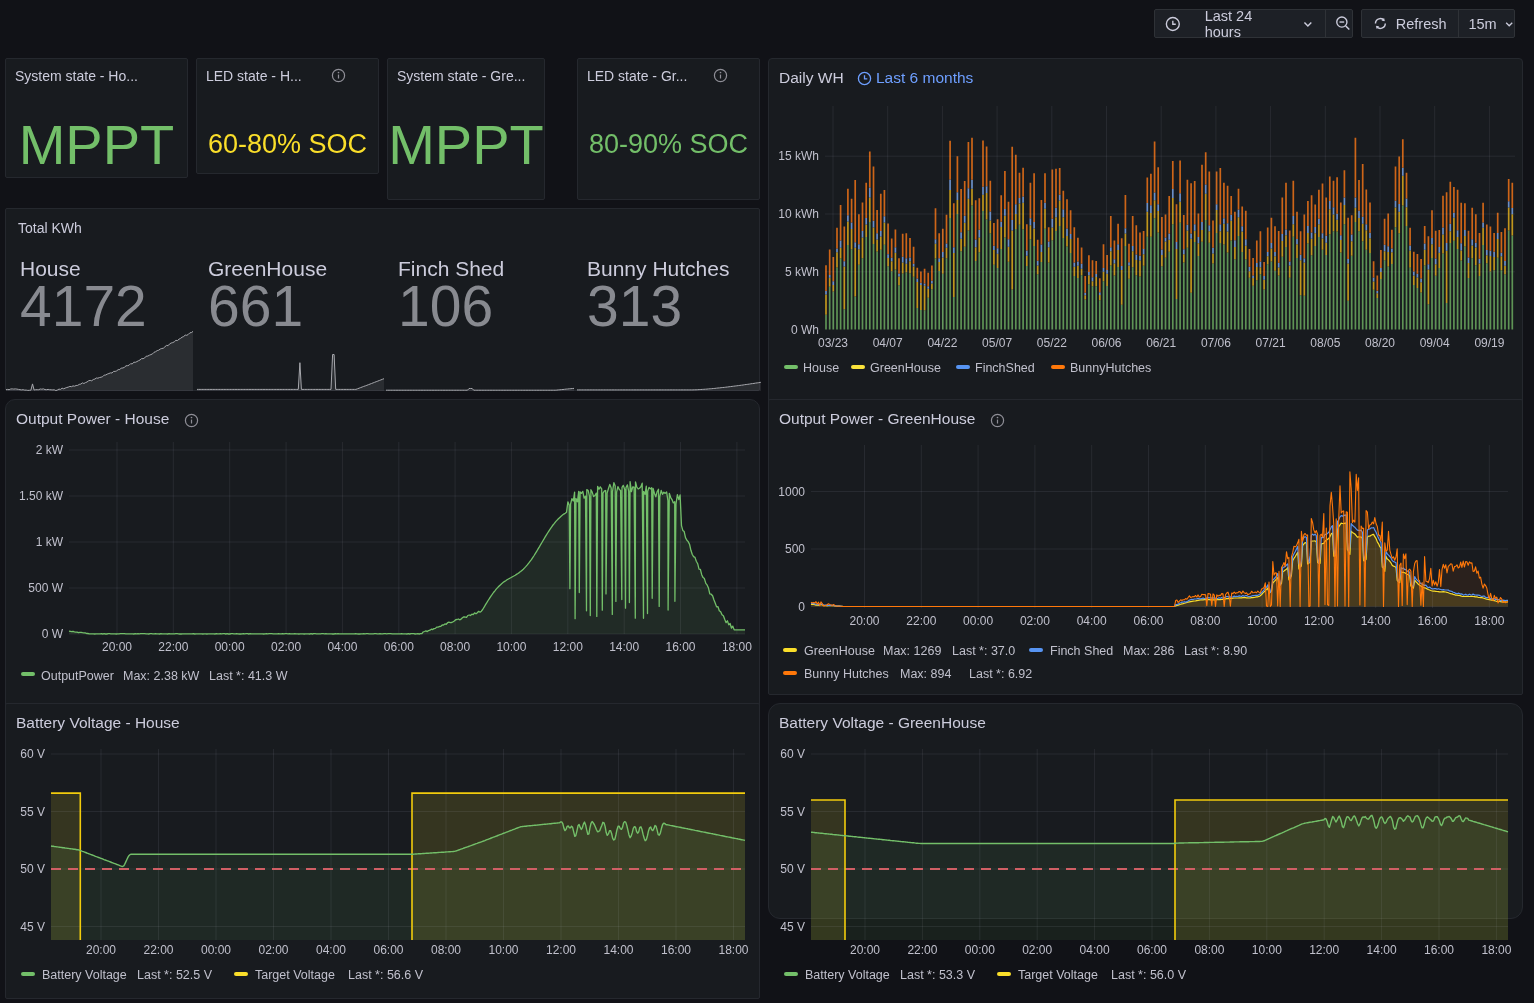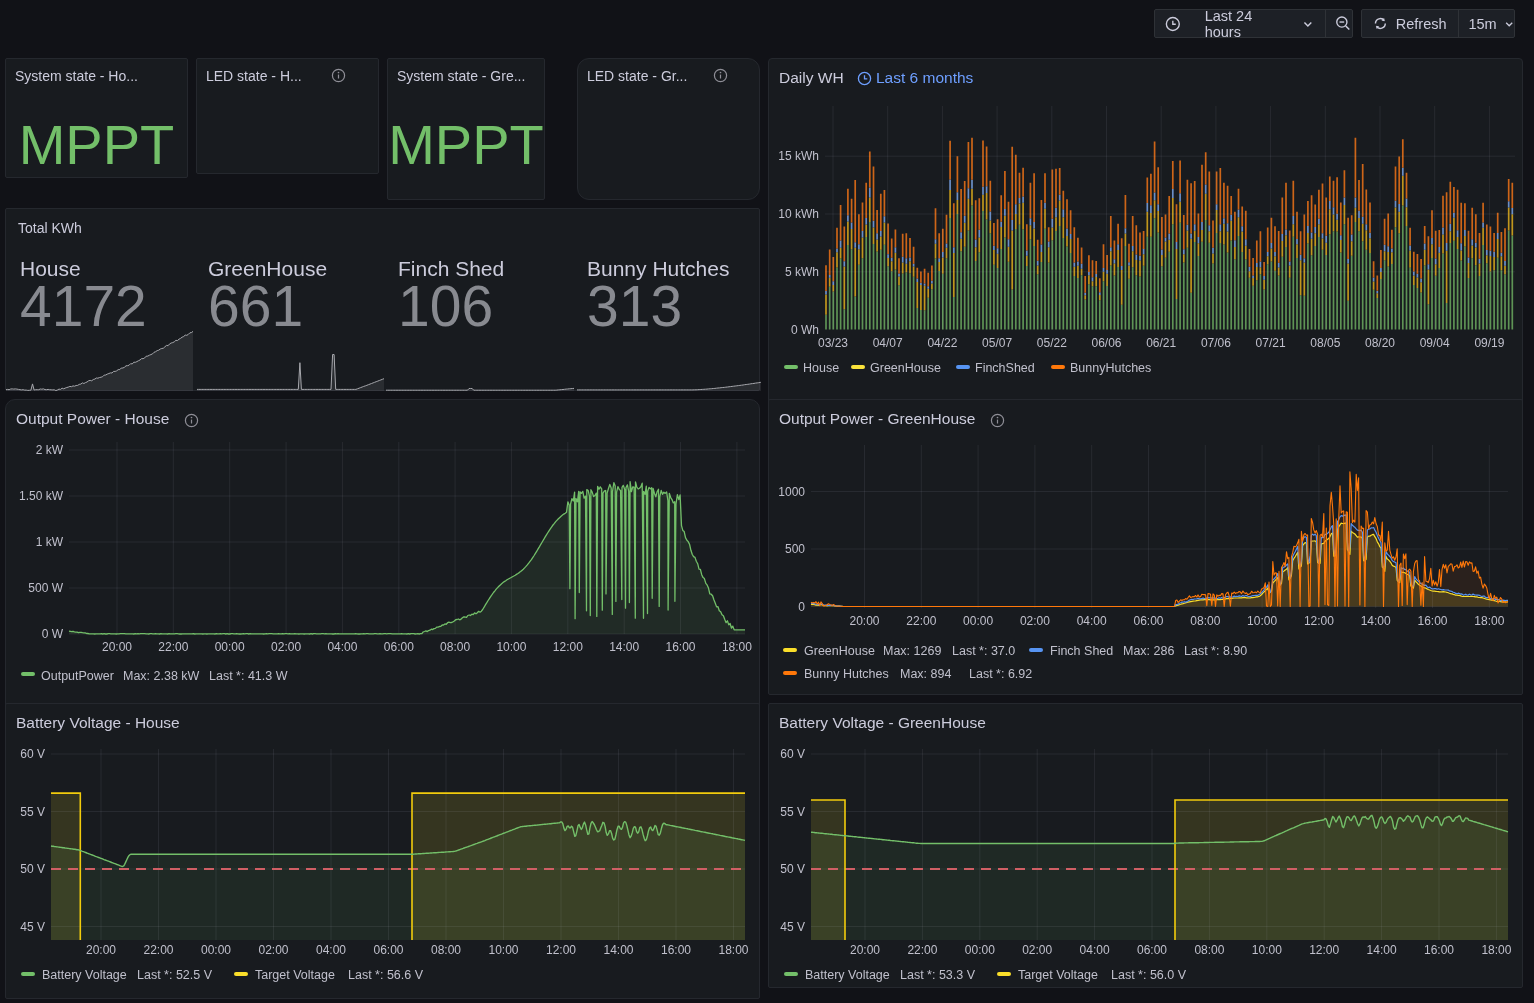--- a/index.html
+++ b/index.html
@@ -34,32 +34,34 @@
       <div style="position:absolute;left:9px;top:9px;font-size:14px;color:#ccccdc;white-space:nowrap">System state - Ho...</div>
       <div style="position:absolute;left:0;right:0;top:37px;height:96px;display:flex;align-items:center;justify-content:center;font-size:56px;color:#73bf69;letter-spacing:0px">MPPT</div>
     </div>
 <div style="position:absolute;left:196px;top:58px;width:183px;height:116px;background:#181b1f;border:1px solid #25282e;border-radius:2px;box-sizing:border-box">
       <div style="position:absolute;left:9px;top:9px;font-size:14px;color:#ccccdc;white-space:nowrap">LED state - H...</div>
       <svg width="15" height="15" viewBox="0 0 16 16" style="position:absolute;left:134px;top:9px">
         <circle cx="8" cy="8" r="6.5" fill="none" stroke="#8e8e96" stroke-width="1.3"></circle>
         <line x1="8" y1="7" x2="8" y2="11.2" stroke="#8e8e96" stroke-width="1.3"></line>
         <circle cx="8" cy="4.8" r="0.9" fill="#8e8e96"></circle>
       </svg>
+      <div style="position:absolute;left:0;right:0;top:37px;height:96px;display:flex;align-items:center;justify-content:center;font-size:27px;color:#fade2a;letter-spacing:0px">60-80% SOC</div>
     </div>
 <div style="position:absolute;left:387px;top:58px;width:158px;height:142px;background:#181b1f;border:1px solid #25282e;border-radius:2px;box-sizing:border-box">
       <div style="position:absolute;left:9px;top:9px;font-size:14px;color:#ccccdc;white-space:nowrap">System state - Gre...</div>
       <div style="position:absolute;left:0;right:0;top:37px;height:96px;display:flex;align-items:center;justify-content:center;font-size:56px;color:#73bf69;letter-spacing:0px">MPPT</div>
     </div>
-<div style="position:absolute;left:577px;top:58px;width:183px;height:142px;background:#181b1f;border:1px solid #25282e;border-radius:12px;box-sizing:border-box">
+<div style="position:absolute;left:577px;top:58px;width:183px;height:142px;background:#181b1f;border:1px solid #25282e;border-radius:2px;box-sizing:border-box">
       <div style="position:absolute;left:9px;top:9px;font-size:14px;color:#ccccdc;white-space:nowrap">LED state - Gr...</div>
       <svg width="15" height="15" viewBox="0 0 16 16" style="position:absolute;left:135px;top:9px">
         <circle cx="8" cy="8" r="6.5" fill="none" stroke="#8e8e96" stroke-width="1.3"></circle>
         <line x1="8" y1="7" x2="8" y2="11.2" stroke="#8e8e96" stroke-width="1.3"></line>
         <circle cx="8" cy="4.8" r="0.9" fill="#8e8e96"></circle>
       </svg>
+      <div style="position:absolute;left:0;right:0;top:37px;height:96px;display:flex;align-items:center;justify-content:center;font-size:27px;color:#73bf69;letter-spacing:0px">80-90% SOC</div>
     </div>
 <div style="position:absolute;left:768px;top:58px;width:755px;height:410px;background:#181b1f;border:1px solid #25282e;border-radius:4px;box-sizing:border-box">
       <div style="position:absolute;left:10px;top:10px;font-size:15.5px;font-weight:500;color:#ccccdc">Daily WH</div>
       <svg width="15" height="15" viewBox="0 0 16 16" style="position:absolute;left:88px;top:12px">
         <circle cx="8" cy="8" r="6.5" fill="none" stroke="#6e9fff" stroke-width="1.4"></circle>
         <path d="M8 4.6 V8.3 L11 8.3" fill="none" stroke="#6e9fff" stroke-width="1.4"></path>
       </svg>
       <div style="position:absolute;left:107px;top:10px;font-size:15.5px;color:#6e9fff">Last 6 months</div>
       <svg width="755" height="333" style="position:absolute;left:0;top:0">
         <path d="M57.0 255.76v14.74M60.7 227.84v42.66M64.3 232.48v38.02M68.0 208.55v61.95M71.6 199.45v71.05M75.3 250.18v20.32M78.9 185.96v84.54M82.6 190.33v80.17M86.2 237.48v33.02M89.9 205.73v64.77M93.5 199.37v71.13M97.2 178.12v92.38M100.8 163.09v107.41M104.5 184.99v85.51M108.1 192.58v77.92M111.8 190.63v79.87M115.4 185.77v84.73M119.1 207.33v63.17M122.7 212.36v58.14M126.4 210.53v59.97M130.0 226.19v44.31M133.7 214.52v55.98M137.3 213.29v57.21M141.0 214.15v56.35M144.6 217.80v52.70M148.3 249.04v21.46M151.9 250.92v19.58M155.6 251.24v19.26M159.2 238.70v31.80M162.9 230.20v40.30M166.5 199.51v70.99M170.2 212.00v58.50M173.8 214.72v55.78M177.5 199.27v71.23M181.1 158.97v111.53M184.8 237.97v32.53M188.4 154.89v115.61M192.1 192.18v78.32M195.7 187.73v82.77M199.4 171.54v98.96M203.0 146.39v124.11M206.7 202.09v68.41M210.3 193.32v77.18M214.0 151.90v118.60M217.6 160.48v110.02M221.3 174.15v96.35M224.9 205.63v64.87M228.6 209.12v61.38M232.2 190.09v80.41M235.9 178.60v91.90M239.5 202.67v67.83M243.2 230.57v39.93M246.8 170.00v100.50M250.5 165.81v104.69M254.1 170.31v100.19M257.8 207.00v63.50M261.4 180.28v90.22M265.1 187.05v83.45M268.7 215.25v55.25M272.4 203.00v67.50M276.0 169.71v100.79M279.7 203.52v66.98M283.3 181.36v89.14M287.0 171.89v98.61M290.7 166.95v103.55M294.3 179.02v91.48M298.0 187.45v83.05M301.6 193.91v76.59M305.3 216.99v53.51M308.9 219.01v51.49M312.6 216.37v54.13M316.2 240.57v29.93M319.9 225.20v45.30M323.5 227.17v43.33M327.2 227.33v43.17M330.8 241.26v29.24M334.5 222.25v48.25M338.1 226.99v43.51M341.8 206.42v64.08M345.4 216.53v53.97M349.1 208.01v62.49M352.7 245.64v24.86M356.4 186.97v83.53M360.0 219.81v50.69M363.7 208.17v62.33M367.3 216.18v54.32M371.0 217.56v52.94M374.6 206.70v63.80M378.3 177.84v92.66M381.9 177.73v92.77M385.6 159.30v111.20M389.2 173.46v97.04M392.9 207.36v63.14M396.5 198.76v71.74M400.2 192.78v77.72M403.8 165.33v105.17M407.5 240.05v30.45M411.1 163.72v106.78M414.8 203.55v66.95M418.4 188.87v81.63M422.1 233.80v36.70M425.7 182.93v87.57M429.4 196.88v73.62M433.0 182.77v87.73M436.7 160.98v109.52M440.3 183.68v86.82M444.0 204.53v65.97M447.6 173.98v96.52M451.3 183.90v86.60M454.9 185.48v85.02M458.6 193.55v76.95M462.2 181.43v89.07M465.9 200.27v70.23M469.5 177.10v93.40M473.2 192.99v77.51M476.8 200.14v70.36M480.5 218.65v51.85M484.1 226.77v43.73M487.8 221.34v49.16M491.4 215.29v55.21M495.1 230.48v40.02M498.7 205.30v65.20M502.4 202.61v67.89M506.0 211.75v58.75M509.7 216.50v54.00M513.3 197.63v72.87M517.0 187.98v82.52M520.7 218.83v51.67M524.3 177.65v92.85M528.0 199.12v71.38M531.6 236.19v34.31M535.3 236.79v33.71M538.9 184.51v85.99M542.6 196.19v74.31M546.2 186.94v83.56M549.9 178.02v92.48M553.5 190.72v79.78M557.2 196.09v74.41M560.8 175.18v95.32M564.5 172.31v98.19M568.1 172.41v98.09M571.8 193.57v76.93M575.4 165.21v105.29M579.1 241.68v28.82M582.7 196.77v73.73M586.4 163.05v107.45M590.0 172.24v98.26M593.7 182.15v88.35M597.3 190.76v79.74M601.0 193.91v76.59M604.6 230.86v39.64M608.3 239.05v31.45M611.9 220.11v50.39M615.6 201.32v69.18M619.2 207.48v63.02M622.9 204.93v65.57M626.5 168.29v102.21M630.2 174.27v96.23M633.8 146.50v124.00M637.5 167.08v103.42M641.1 208.67v61.83M644.8 226.10v44.40M648.4 229.08v41.42M652.1 233.40v37.10M655.7 206.45v64.05M659.4 245.32v25.18M663.0 199.07v71.43M666.7 216.87v53.63M670.3 209.11v61.39M674.0 194.59v75.91M677.6 244.12v26.38M681.3 184.00v86.50M684.9 181.64v88.86M688.6 189.91v80.59M692.2 201.40v69.10M695.9 187.55v82.95M699.5 218.97v51.53M703.2 199.13v71.37M706.8 206.25v64.25M710.5 216.89v53.61M714.1 186.07v84.43M717.8 204.14v66.36M721.4 212.45v58.05M725.1 211.26v59.24M728.7 198.75v71.75M732.4 211.26v59.24M736.0 215.23v55.27M739.7 171.58v98.92M743.3 176.49v94.01" stroke="#5e9355" stroke-width="1.7" fill="none"></path>
@@ -279,21 +281,21 @@
         <text x="670.0" y="250" fill="#c0c0cc" font-size="12" text-anchor="middle">16:00</text>
         <text x="727.5" y="250" fill="#c0c0cc" font-size="12" text-anchor="middle">18:00</text>
         <rect x="15" y="268" width="14" height="4" rx="2" fill="#73bf69"></rect>
         <text x="36" y="275" fill="#c0c0cc" font-size="12.5">Battery Voltage</text>
         <text x="131" y="275" fill="#c0c0cc" font-size="12.5">Last *: 52.5 V</text>
         <rect x="228" y="268" width="14" height="4" rx="2" fill="#fade2a"></rect>
         <text x="249" y="275" fill="#c0c0cc" font-size="12.5">Target Voltage</text>
         <text x="342" y="275" fill="#c0c0cc" font-size="12.5">Last *: 56.6 V</text>
       </svg>
     </div>
-<div style="position:absolute;left:768px;top:703px;width:755px;height:285px;background:#181b1f;border:1px solid #25282e;border-radius:2px;box-sizing:border-box">
+<div style="position:absolute;left:768px;top:703px;width:755px;height:216px;background:#181b1f;border:1px solid #25282e;border-radius:12px;box-sizing:border-box">
       <div style="position:absolute;left:10px;top:10px;font-size:15.5px;font-weight:500;color:#ccccdc">Battery Voltage - GreenHouse</div>
       <svg width="755" height="296" style="position:absolute;left:0;top:0">
         <path d="M42.0 96.0 L76.0 96.0 L76.0 236.0 L42.0 236.0 Z" fill="rgba(250,222,42,0.135)"></path>
         <path d="M406.0 96.0 L739.0 96.0 L739.0 236.0 L406.0 236.0 Z" fill="rgba(250,222,42,0.135)"></path>
         <path d="M42.0 128.2 L43.1 128.3 L44.2 128.4 L45.3 128.5 L46.4 128.7 L47.4 128.8 L48.5 128.9 L49.6 129.0 L50.7 129.1 L51.8 129.2 L52.9 129.3 L54.0 129.4 L55.1 129.6 L56.2 129.7 L57.2 129.8 L58.3 129.9 L59.4 130.0 L60.5 130.1 L61.6 130.2 L62.7 130.3 L63.8 130.5 L64.9 130.6 L66.0 130.7 L67.0 130.8 L68.1 130.9 L69.2 131.0 L70.3 131.1 L71.4 131.3 L72.5 131.4 L73.6 131.5 L74.7 131.6 L75.8 131.7 L76.8 131.8 L77.9 131.9 L79.0 132.0 L80.1 132.2 L81.2 132.3 L82.3 132.4 L83.4 132.5 L84.5 132.6 L85.6 132.7 L86.7 132.8 L87.7 132.9 L88.8 133.1 L89.9 133.2 L91.0 133.3 L92.1 133.4 L93.2 133.5 L94.3 133.6 L95.4 133.7 L96.5 133.9 L97.5 134.0 L98.6 134.1 L99.7 134.2 L100.8 134.3 L101.9 134.4 L103.0 134.5 L104.1 134.6 L105.2 134.8 L106.3 134.9 L107.3 135.0 L108.4 135.1 L109.5 135.2 L110.6 135.3 L111.7 135.4 L112.8 135.5 L113.9 135.7 L115.0 135.8 L116.1 135.9 L117.1 136.0 L118.2 136.1 L119.3 136.2 L120.4 136.3 L121.5 136.5 L122.6 136.6 L123.7 136.7 L124.8 136.8 L125.9 136.9 L126.9 137.0 L128.0 137.1 L129.1 137.2 L130.2 137.4 L131.3 137.5 L132.4 137.6 L133.5 137.7 L134.6 137.8 L135.7 137.9 L136.7 138.0 L137.8 138.1 L138.9 138.3 L140.0 138.4 L141.1 138.5 L142.2 138.6 L143.3 138.7 L144.4 138.8 L145.5 138.9 L146.6 139.1 L147.6 139.2 L148.7 139.3 L149.8 139.4 L150.9 139.4 L152.0 139.5 L153.1 139.5 L154.2 139.5 L155.3 139.5 L156.4 139.5 L157.4 139.5 L158.5 139.5 L159.6 139.5 L160.7 139.5 L161.8 139.5 L162.9 139.5 L164.0 139.5 L165.1 139.5 L166.2 139.5 L167.2 139.5 L168.3 139.5 L169.4 139.5 L170.5 139.5 L171.6 139.5 L172.7 139.5 L173.8 139.5 L174.9 139.5 L176.0 139.5 L177.0 139.5 L178.1 139.5 L179.2 139.5 L180.3 139.5 L181.4 139.5 L182.5 139.5 L183.6 139.5 L184.7 139.5 L185.8 139.5 L186.8 139.5 L187.9 139.5 L189.0 139.5 L190.1 139.5 L191.2 139.5 L192.3 139.5 L193.4 139.5 L194.5 139.5 L195.6 139.5 L196.6 139.5 L197.7 139.5 L198.8 139.5 L199.9 139.5 L201.0 139.5 L202.1 139.5 L203.2 139.5 L204.3 139.5 L205.4 139.5 L206.4 139.5 L207.5 139.5 L208.6 139.5 L209.7 139.5 L210.8 139.5 L211.9 139.5 L213.0 139.5 L214.1 139.5 L215.2 139.5 L216.2 139.5 L217.3 139.5 L218.4 139.5 L219.5 139.5 L220.6 139.5 L221.7 139.5 L222.8 139.5 L223.9 139.5 L225.0 139.5 L226.1 139.5 L227.1 139.5 L228.2 139.5 L229.3 139.5 L230.4 139.5 L231.5 139.5 L232.6 139.5 L233.7 139.5 L234.8 139.5 L235.9 139.5 L236.9 139.5 L238.0 139.5 L239.1 139.5 L240.2 139.5 L241.3 139.5 L242.4 139.5 L243.5 139.5 L244.6 139.5 L245.7 139.5 L246.7 139.5 L247.8 139.5 L248.9 139.5 L250.0 139.5 L251.1 139.5 L252.2 139.5 L253.3 139.5 L254.4 139.5 L255.5 139.5 L256.5 139.5 L257.6 139.5 L258.7 139.5 L259.8 139.5 L260.9 139.5 L262.0 139.5 L263.1 139.5 L264.2 139.5 L265.3 139.5 L266.3 139.5 L267.4 139.5 L268.5 139.5 L269.6 139.5 L270.7 139.5 L271.8 139.5 L272.9 139.5 L274.0 139.5 L275.1 139.5 L276.1 139.5 L277.2 139.5 L278.3 139.5 L279.4 139.5 L280.5 139.5 L281.6 139.5 L282.7 139.5 L283.8 139.5 L284.9 139.5 L285.9 139.5 L287.0 139.5 L288.1 139.5 L289.2 139.5 L290.3 139.5 L291.4 139.5 L292.5 139.5 L293.6 139.5 L294.7 139.5 L295.8 139.5 L296.8 139.5 L297.9 139.5 L299.0 139.5 L300.1 139.5 L301.2 139.5 L302.3 139.5 L303.4 139.5 L304.5 139.5 L305.6 139.5 L306.6 139.5 L307.7 139.5 L308.8 139.5 L309.9 139.5 L311.0 139.5 L312.1 139.5 L313.2 139.5 L314.3 139.5 L315.4 139.5 L316.4 139.5 L317.5 139.5 L318.6 139.5 L319.7 139.5 L320.8 139.5 L321.9 139.5 L323.0 139.5 L324.1 139.5 L325.2 139.5 L326.2 139.5 L327.3 139.5 L328.4 139.5 L329.5 139.5 L330.6 139.5 L331.7 139.5 L332.8 139.5 L333.9 139.5 L335.0 139.5 L336.0 139.5 L337.1 139.5 L338.2 139.5 L339.3 139.5 L340.4 139.5 L341.5 139.5 L342.6 139.5 L343.7 139.5 L344.8 139.5 L345.8 139.5 L346.9 139.5 L348.0 139.5 L349.1 139.5 L350.2 139.5 L351.3 139.5 L352.4 139.5 L353.5 139.5 L354.6 139.5 L355.7 139.5 L356.7 139.5 L357.8 139.5 L358.9 139.5 L360.0 139.5 L361.1 139.5 L362.2 139.5 L363.3 139.5 L364.4 139.5 L365.5 139.5 L366.5 139.5 L367.6 139.5 L368.7 139.5 L369.8 139.5 L370.9 139.5 L372.0 139.5 L373.1 139.5 L374.2 139.5 L375.3 139.5 L376.3 139.5 L377.4 139.5 L378.5 139.5 L379.6 139.5 L380.7 139.5 L381.8 139.5 L382.9 139.5 L384.0 139.5 L385.1 139.5 L386.1 139.5 L387.2 139.5 L388.3 139.5 L389.4 139.5 L390.5 139.5 L391.6 139.5 L392.7 139.5 L393.8 139.5 L394.9 139.5 L395.9 139.5 L397.0 139.5 L398.1 139.5 L399.2 139.5 L400.3 139.5 L401.4 139.5 L402.5 139.5 L403.6 139.5 L404.7 139.5 L405.7 139.3 L406.8 139.2 L407.9 139.1 L409.0 139.1 L410.1 139.0 L411.2 139.0 L412.3 139.0 L413.4 139.0 L414.5 139.0 L415.5 138.9 L416.6 138.9 L417.7 138.9 L418.8 138.9 L419.9 138.8 L421.0 138.8 L422.1 138.8 L423.2 138.8 L424.3 138.8 L425.4 138.7 L426.4 138.7 L427.5 138.7 L428.6 138.7 L429.7 138.7 L430.8 138.6 L431.9 138.6 L433.0 138.6 L434.1 138.6 L435.2 138.5 L436.2 138.5 L437.3 138.5 L438.4 138.5 L439.5 138.5 L440.6 138.4 L441.7 138.4 L442.8 138.4 L443.9 138.4 L445.0 138.4 L446.0 138.3 L447.1 138.3 L448.2 138.3 L449.3 138.3 L450.4 138.2 L451.5 138.2 L452.6 138.2 L453.7 138.2 L454.8 138.2 L455.8 138.1 L456.9 138.1 L458.0 138.1 L459.1 138.1 L460.2 138.1 L461.3 138.0 L462.4 138.0 L463.5 138.0 L464.6 138.0 L465.6 137.9 L466.7 137.9 L467.8 137.9 L468.9 137.9 L470.0 137.9 L471.1 137.8 L472.2 137.8 L473.3 137.8 L474.4 137.8 L475.4 137.8 L476.5 137.7 L477.6 137.7 L478.7 137.7 L479.8 137.7 L480.9 137.6 L482.0 137.6 L483.1 137.6 L484.2 137.6 L485.2 137.6 L486.3 137.5 L487.4 137.5 L488.5 137.5 L489.6 137.5 L490.7 137.5 L491.8 137.4 L492.9 137.4 L494.0 137.1 L495.1 136.8 L496.1 136.3 L497.2 135.8 L498.3 135.3 L499.4 134.8 L500.5 134.4 L501.6 133.9 L502.7 133.4 L503.8 132.9 L504.9 132.4 L505.9 131.9 L507.0 131.5 L508.1 131.0 L509.2 130.5 L510.3 130.0 L511.4 129.5 L512.5 129.1 L513.6 128.6 L514.7 128.1 L515.7 127.6 L516.8 127.1 L517.9 126.7 L519.0 126.2 L520.1 125.7 L521.2 125.2 L522.3 124.7 L523.4 124.2 L524.5 123.8 L525.5 123.3 L526.6 122.8 L527.7 122.3 L528.8 121.8 L529.9 121.4 L531.0 120.9 L532.1 120.4 L533.2 119.9 L534.3 119.6 L535.3 119.3 L536.4 119.1 L537.5 118.9 L538.6 118.7 L539.7 118.5 L540.8 118.3 L541.9 118.1 L543.0 118.0 L544.1 117.8 L545.1 117.6 L546.2 117.4 L547.3 117.2 L548.4 117.0 L549.5 116.8 L550.6 116.6 L551.7 116.4 L552.8 116.2 L553.9 116.0 L554.9 115.8 L556.0 114.5 L557.1 114.9 L558.2 117.7 L559.3 121.9 L560.4 123.3 L561.5 119.6 L562.6 115.7 L563.7 112.5 L564.8 113.6 L565.8 115.8 L566.9 118.0 L568.0 116.4 L569.1 113.7 L570.2 112.1 L571.3 114.3 L572.4 118.0 L573.5 122.8 L574.6 123.6 L575.6 120.5 L576.7 115.9 L577.8 112.9 L578.9 112.8 L580.0 113.8 L581.1 116.0 L582.2 116.6 L583.3 114.7 L584.4 112.5 L585.4 111.9 L586.5 113.7 L587.6 116.7 L588.7 120.0 L589.8 122.0 L590.9 120.1 L592.0 116.6 L593.1 113.8 L594.2 112.9 L595.2 113.3 L596.3 112.6 L597.4 114.2 L598.5 115.0 L599.6 115.0 L600.7 113.4 L601.8 111.8 L602.9 111.3 L604.0 113.9 L605.0 117.7 L606.1 122.8 L607.2 124.2 L608.3 122.8 L609.4 119.6 L610.5 115.2 L611.6 113.3 L612.7 112.9 L613.8 114.7 L614.8 117.9 L615.9 119.4 L617.0 118.5 L618.1 115.9 L619.2 114.2 L620.3 113.3 L621.4 112.4 L622.5 114.1 L623.6 117.3 L624.6 123.1 L625.7 125.3 L626.8 124.5 L627.9 119.7 L629.0 115.6 L630.1 114.0 L631.2 113.6 L632.3 114.4 L633.4 115.4 L634.4 117.3 L635.5 116.3 L636.6 114.6 L637.7 112.7 L638.8 111.8 L639.9 112.6 L641.0 113.2 L642.1 116.5 L643.2 118.0 L644.3 117.1 L645.3 114.7 L646.4 112.3 L647.5 111.9 L648.6 111.8 L649.7 113.5 L650.8 116.2 L651.9 120.4 L653.0 123.9 L654.1 123.7 L655.1 120.8 L656.2 116.2 L657.3 113.7 L658.4 112.9 L659.5 113.7 L660.6 114.8 L661.7 115.5 L662.8 117.0 L663.9 117.2 L664.9 116.1 L666.0 113.1 L667.1 112.6 L668.2 112.7 L669.3 114.3 L670.4 116.7 L671.5 120.4 L672.6 121.5 L673.7 119.1 L674.7 115.9 L675.8 114.1 L676.9 114.0 L678.0 112.9 L679.1 113.0 L680.2 112.4 L681.3 113.4 L682.4 115.0 L683.5 117.4 L684.5 117.2 L685.6 115.5 L686.7 113.6 L687.8 113.3 L688.9 112.6 L690.0 111.7 L691.1 112.1 L692.2 115.0 L693.3 117.3 L694.3 117.6 L695.4 116.0 L696.5 114.0 L697.6 114.1 L698.7 114.4 L699.8 116.1 L700.9 116.4 L702.0 116.7 L703.1 117.0 L704.1 117.4 L705.2 117.7 L706.3 118.0 L707.4 118.3 L708.5 118.7 L709.6 119.0 L710.7 119.3 L711.8 119.6 L712.9 120.0 L714.0 120.3 L715.0 120.6 L716.1 120.9 L717.2 121.3 L718.3 121.6 L719.4 121.9 L720.5 122.3 L721.6 122.6 L722.7 122.9 L723.8 123.2 L724.8 123.6 L725.9 123.9 L727.0 124.2 L728.1 124.5 L729.2 124.9 L730.3 125.2 L731.4 125.5 L732.5 125.8 L733.6 126.2 L734.6 126.5 L735.7 126.8 L736.8 127.1 L737.9 127.5 L739.0 127.8 L739.0 236.0 L42.0 236.0 Z" fill="rgba(115,191,105,0.09)"></path>
         <line x1="42.0" y1="222.5" x2="739.0" y2="222.5" stroke="rgba(204,204,220,0.09)"></line>
         <line x1="42.0" y1="165.0" x2="739.0" y2="165.0" stroke="rgba(204,204,220,0.09)"></line>
         <line x1="42.0" y1="107.5" x2="739.0" y2="107.5" stroke="rgba(204,204,220,0.09)"></line>
         <line x1="42.0" y1="50.0" x2="739.0" y2="50.0" stroke="rgba(204,204,220,0.09)"></line>
         <line x1="96.0" y1="45" x2="96.0" y2="236.0" stroke="rgba(204,204,220,0.09)"></line>

